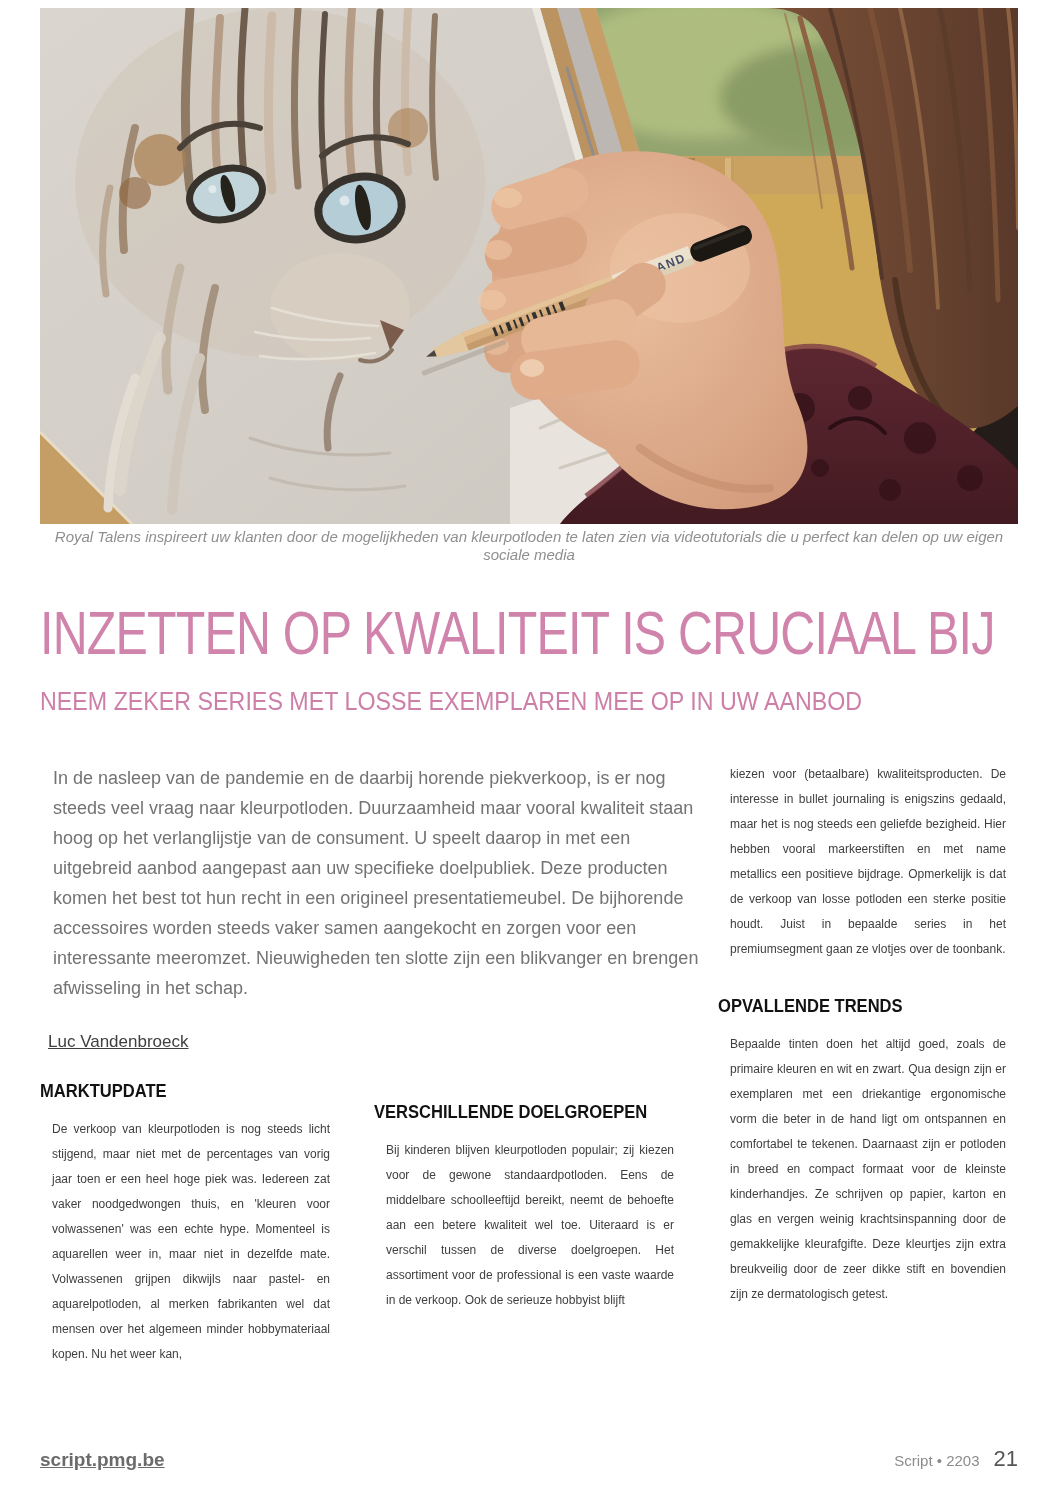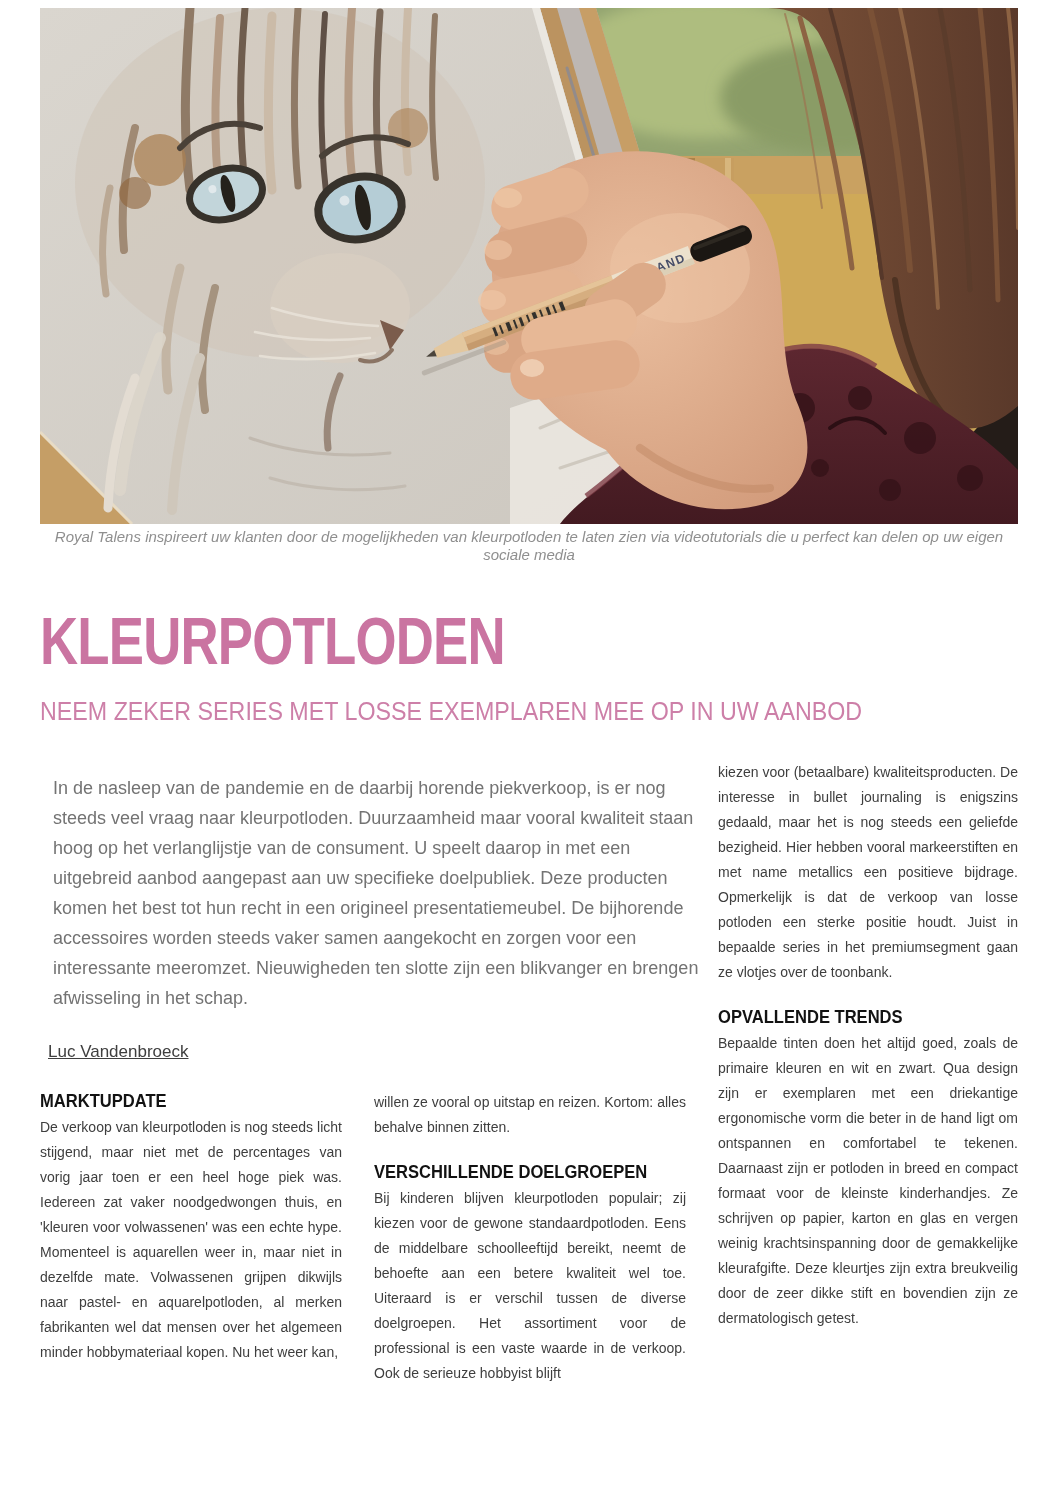--- a/index.html
+++ b/index.html
@@ -53,21 +53,21 @@
   .byline{
     margin:16px 0 0 8px;font-size:17px;color:#3f3f3f;
     text-decoration:underline;display:inline-block;
   }
   .colhead{
     display:inline-block;white-space:nowrap;
     font-size:18px;line-height:22px;font-weight:bold;color:#121212;
     transform:scaleX(0.92);transform-origin:left center;margin:0 0 3px 0;
   }
   .body-par{
-    margin:0;font-size:14px;line-height:25px;color:#3e3e3e;
+    margin:12px;font-size:12px;line-height:25px;color:#3e3e3e;
     text-align:justify;hyphens:auto;-webkit-hyphens:auto;
   }
   .gap-top{margin-top:21px;}
   
   .footer{
     position:absolute;left:40px;right:40px;bottom:24px;
     display:flex;justify-content:space-between;align-items:baseline;
   }
   .footer-site{
     font-size:19px;font-weight:bold;color:#6b6b6b;
@@ -284,43 +284,49 @@
           <rect x="480" y="300" width="118" height="44" rx="22" fill="#e7b896" transform="rotate(-14 540 322)"></rect>
           <rect x="470" y="338" width="130" height="48" rx="24" fill="#dfab89" transform="rotate(-8 535 362)"></rect>
           <ellipse cx="492" cy="360" rx="12" ry="9" fill="#f1d4ba" opacity="0.8"></ellipse>
         </g>
       </svg>
     </div>
 
     <p class="caption">Royal Talens inspireert uw klanten door de mogelijkheden van kleurpotloden te laten zien via videotutorials die u perfect kan delen op uw eigen sociale media</p>
 
     <div class="title-block">
-      <div><span class="title-line2">KLEURPOTLODEN</span></div>
+      <div><span class="title-line1">INZETTEN OP KWALITEIT IS CRUCIAAL BIJ</span></div>
       <div><span class="subtitle">NEEM ZEKER SERIES MET LOSSE EXEMPLAREN MEE OP IN UW AANBOD</span></div>
     </div>
 
     <div class="grid">
       <div class="intro-block">
         <p class="intro">In de nasleep van de pandemie en de daarbij horende piekverkoop, is er nog steeds veel vraag naar kleurpotloden. Duurzaamheid maar vooral kwaliteit staan hoog op het verlanglijstje van de consument. U speelt daarop in met een uitgebreid aanbod aangepast aan uw specifieke doelpubliek. Deze producten komen het best tot hun recht in een origineel presentatiemeubel. De bijhorende accessoires worden steeds vaker samen aangekocht en zorgen voor een interessante meeromzet. Nieuwigheden ten slotte zijn een blikvanger en brengen afwisseling in het schap.</p>
         <span class="byline">Luc Vandenbroeck</span>
       </div>
 
       <div class="col-a">
         <h3 class="colhead">MARKTUPDATE</h3>
         <p class="body-par">De verkoop van kleurpotloden is nog steeds licht stijgend, maar niet met de percentages van vorig jaar toen er een heel hoge piek was. Iedereen zat vaker noodgedwongen thuis, en 'kleuren voor volwassenen' was een echte hype. Momenteel is aquarellen weer in, maar niet in dezelfde mate. Volwassenen grijpen dikwijls naar pastel- en aquarelpotloden, al merken fabrikanten wel dat mensen over het algemeen minder hobbymateriaal kopen. Nu het weer kan,</p>
       </div>
 
       <div class="col-b">
-        <p class="body-par">willen ze vooral op uitstap en reizen. Kortom: alles behalve binnen zitten.</p>
         <h3 class="colhead gap-top">VERSCHILLENDE DOELGROEPEN</h3>
         <p class="body-par">Bij kinderen blijven kleurpotloden populair; zij kiezen voor de gewone standaardpotloden. Eens de middelbare schoolleeftijd bereikt, neemt de behoefte aan een betere kwaliteit wel toe. Uiteraard is er verschil tussen de diverse doelgroepen. Het assortiment voor de professional is een vaste waarde in de verkoop. Ook de serieuze hobbyist blijft</p>
       </div>
 
       <div class="col-c">
         <p class="body-par">kiezen voor (betaalbare) kwaliteitsproducten. De interesse in bullet journaling is enigszins gedaald, maar het is nog steeds een geliefde bezigheid. Hier hebben vooral markeerstiften en met name metallics een positieve bijdrage. Opmerkelijk is dat de verkoop van losse potloden een sterke positie houdt. Juist in bepaalde series in het premiumsegment gaan ze vlotjes over de toonbank.</p>
         <h3 class="colhead gap-top">OPVALLENDE TRENDS</h3>
         <p class="body-par">Bepaalde tinten doen het altijd goed, zoals de primaire kleuren en wit en zwart. Qua design zijn er exemplaren met een driekantige ergonomische vorm die beter in de hand ligt om ontspannen en comfortabel te tekenen. Daarnaast zijn er potloden in breed en compact formaat voor de kleinste kinderhandjes. Ze schrijven op papier, karton en glas en vergen weinig krachtsinspanning door de gemakkelijke kleurafgifte. Deze kleurtjes zijn extra breukveilig door de zeer dikke stift en bovendien zijn ze dermatologisch getest.</p>
       </div>
     </div>
 
   </div>
 
+  <div class="footer">
+    <span class="footer-site">script.pmg.be</span>
+    <span class="footer-right">
+      <span class="footer-issue">Script • 2203</span>
+      <span class="footer-page">21</span>
+    </span>
+  </div>
 </div>
 
 </body></html>

